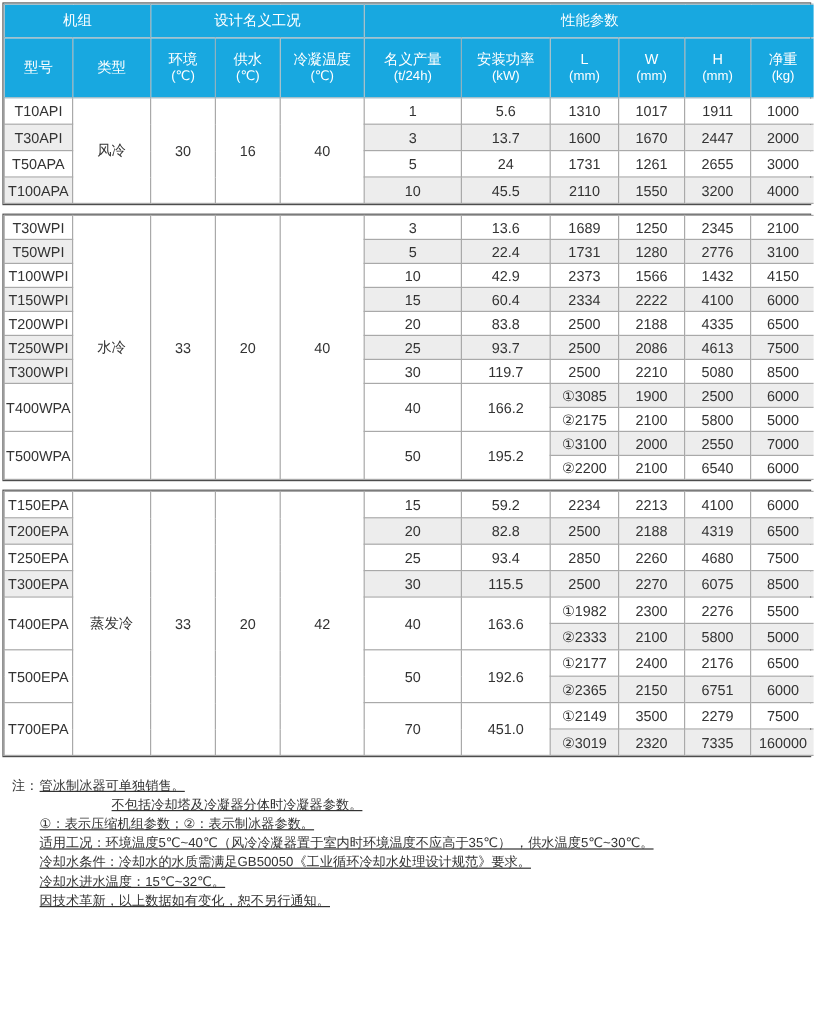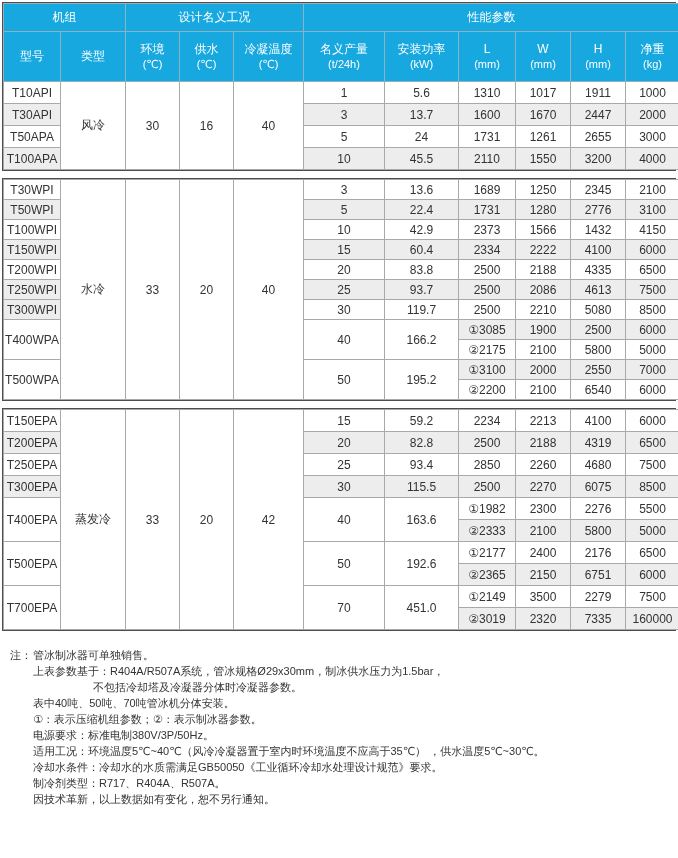--- a/index.html
+++ b/index.html
@@ -13,21 +13,21 @@
   thead th{background:var(--hbg,#18a8e0);color:var(--htext,#ffffff);border-color:#8fb2c0;}
   tr.hg th{height:27px;font-size:12px;text-align:center;}
   tr.hs th{height:49px;line-height:15px;}
   tr.hs th .u{font-size:11px;}
   tbody td{height:21px;background:#ffffff;}
   table.short tbody td{height:19px;}
   tbody td.alt{background:var(--stripe,#ededed);}
   .notes{position:relative;padding:9px 6px 10px 31px;font-size:11px;line-height:16px;
          color:var(--text,#333333);}
   .note-prefix{position:absolute;left:8px;top:9px;}
-  .note-line{white-space:nowrap;}
+  .note-line{white-space:nowrap;text-decoration:underline;}
   .note-line.ind1{padding-left:60px;}
 </style>
 </head>
 <body>
 
 <div class="page">
   <div class="block">
       <table>
         <colgroup>
           <col style="width: 57px;">
@@ -354,24 +354,21 @@
             <td class="alt">7335</td>
             <td class="alt">160000</td>
           </tr>
         </tbody>
       </table>
     </div>
   <div class="notes">
     <span class="note-prefix">注：</span>
     <div>
         <div class="note-line">管冰制冰器可单独销售。</div>
-        <div class="note-line">上表参数基于：R404A/R507A系统，管冰规格Ø29x30mm，制冰供水压力为1.5bar，</div>
         <div class="note-line ind1">不包括冷却塔及冷凝器分体时冷凝器参数。</div>
-        <div class="note-line">表中40吨、50吨、70吨管冰机分体安装。</div>
         <div class="note-line">①：表示压缩机组参数；②：表示制冰器参数。</div>
-        <div class="note-line">电源要求：标准电制380V/3P/50Hz。</div>
         <div class="note-line">适用工况：环境温度5℃~40℃（风冷冷凝器置于室内时环境温度不应高于35℃）  ，供水温度5℃~30℃。</div>
         <div class="note-line">冷却水条件：冷却水的水质需满足GB50050《工业循环冷却水处理设计规范》要求。</div>
-        <div class="note-line">制冷剂类型：R717、R404A、R507A。</div>
+        <div class="note-line">冷却水进水温度：15℃~32℃。</div>
         <div class="note-line">因技术革新，以上数据如有变化，恕不另行通知。</div>
       </div>
   </div>
 </div>
 
 </body></html>

